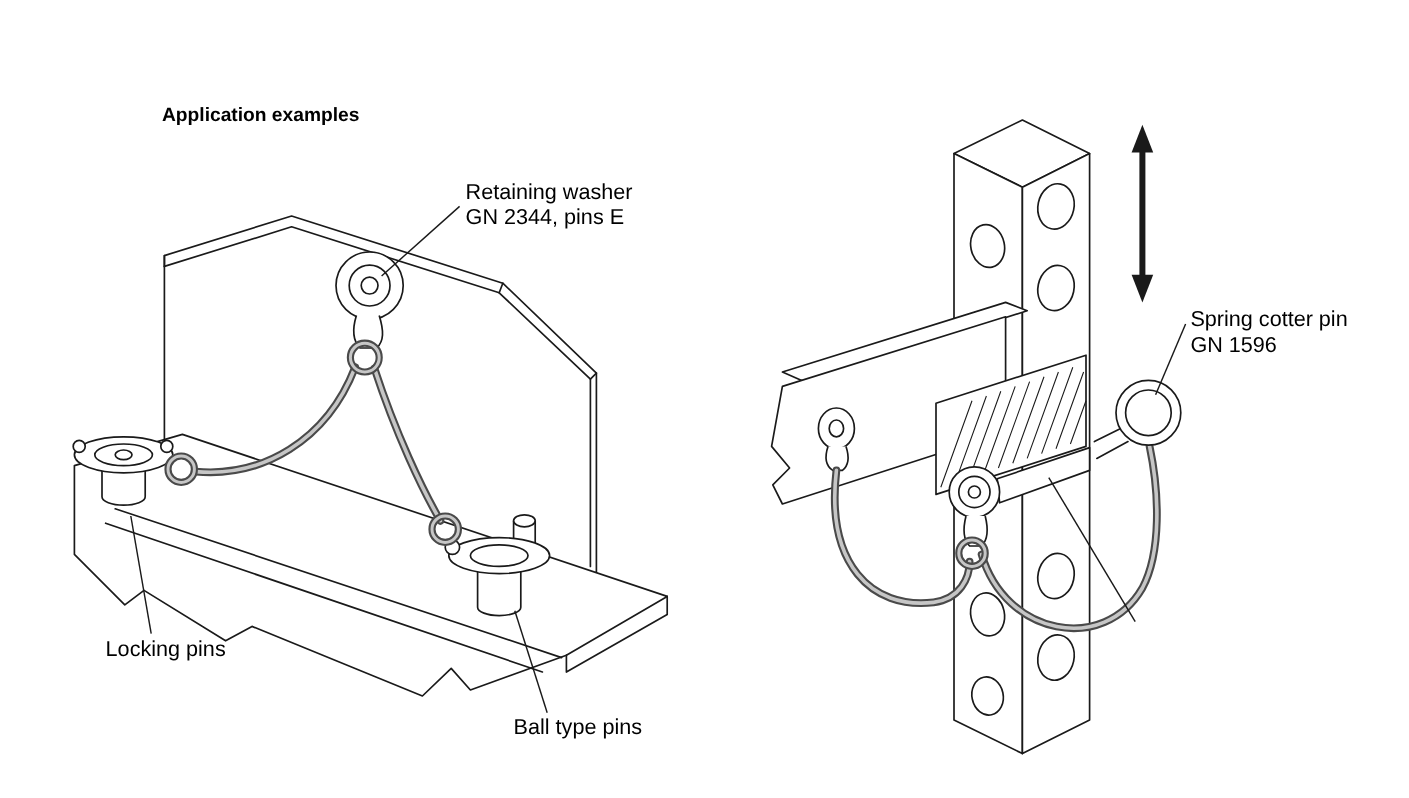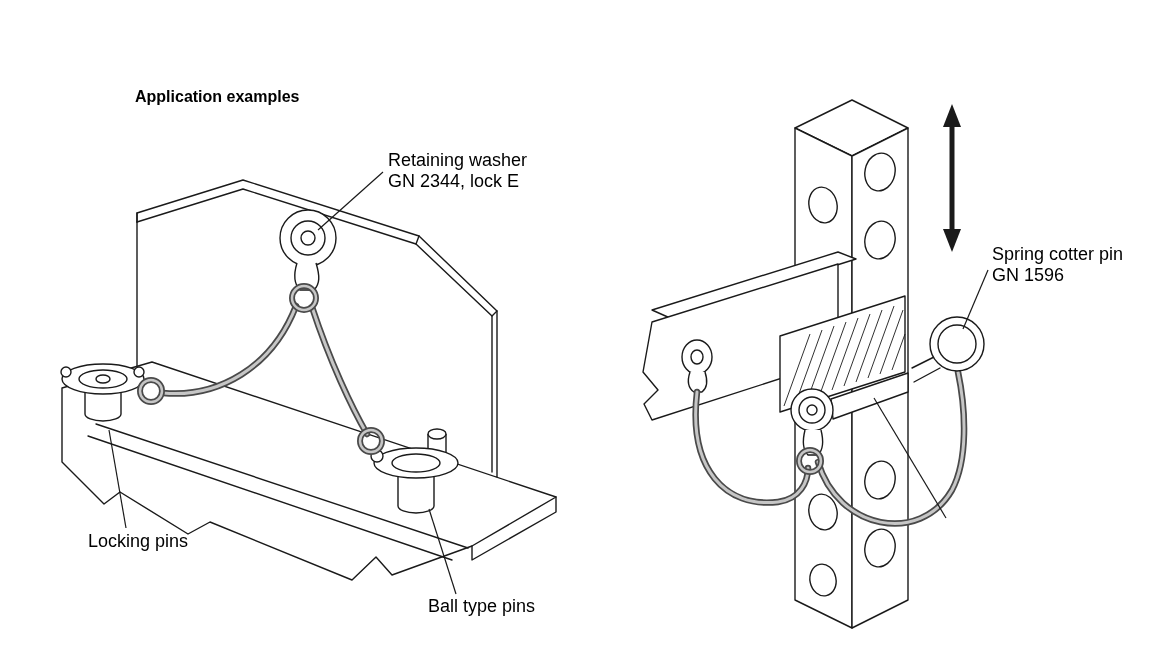--- a/index.html
+++ b/index.html
@@ -154,26 +154,26 @@
 
       <path class="leader" d="M988,270 L963,329"></path>
       <path class="leader" d="M946,518 L874,398"></path>
     </g>
   </svg>
 
   <div class="lbl heading" style="left:135px; top:86px">Application examples</div>
 
   <div class="lbl" style="left:388px; top:150px">
     <span>Retaining washer</span>
-    <span>GN 2344, lock E</span>
+    <span>GN 2344, pins E</span>
   </div>
 
   <div class="lbl" style="left:88px; top:531px">Locking pins</div>
 
   <div class="lbl" style="left:428px; top:596px">Ball type pins</div>
 
-  <div class="lbl" style="left:992px; top:244px">
+  <div class="lbl" style="left:992px; top:256px">
     <span>Spring cotter pin</span>
     <span>GN 1596</span>
   </div>
 
 
 </div>
 
 </body></html>

